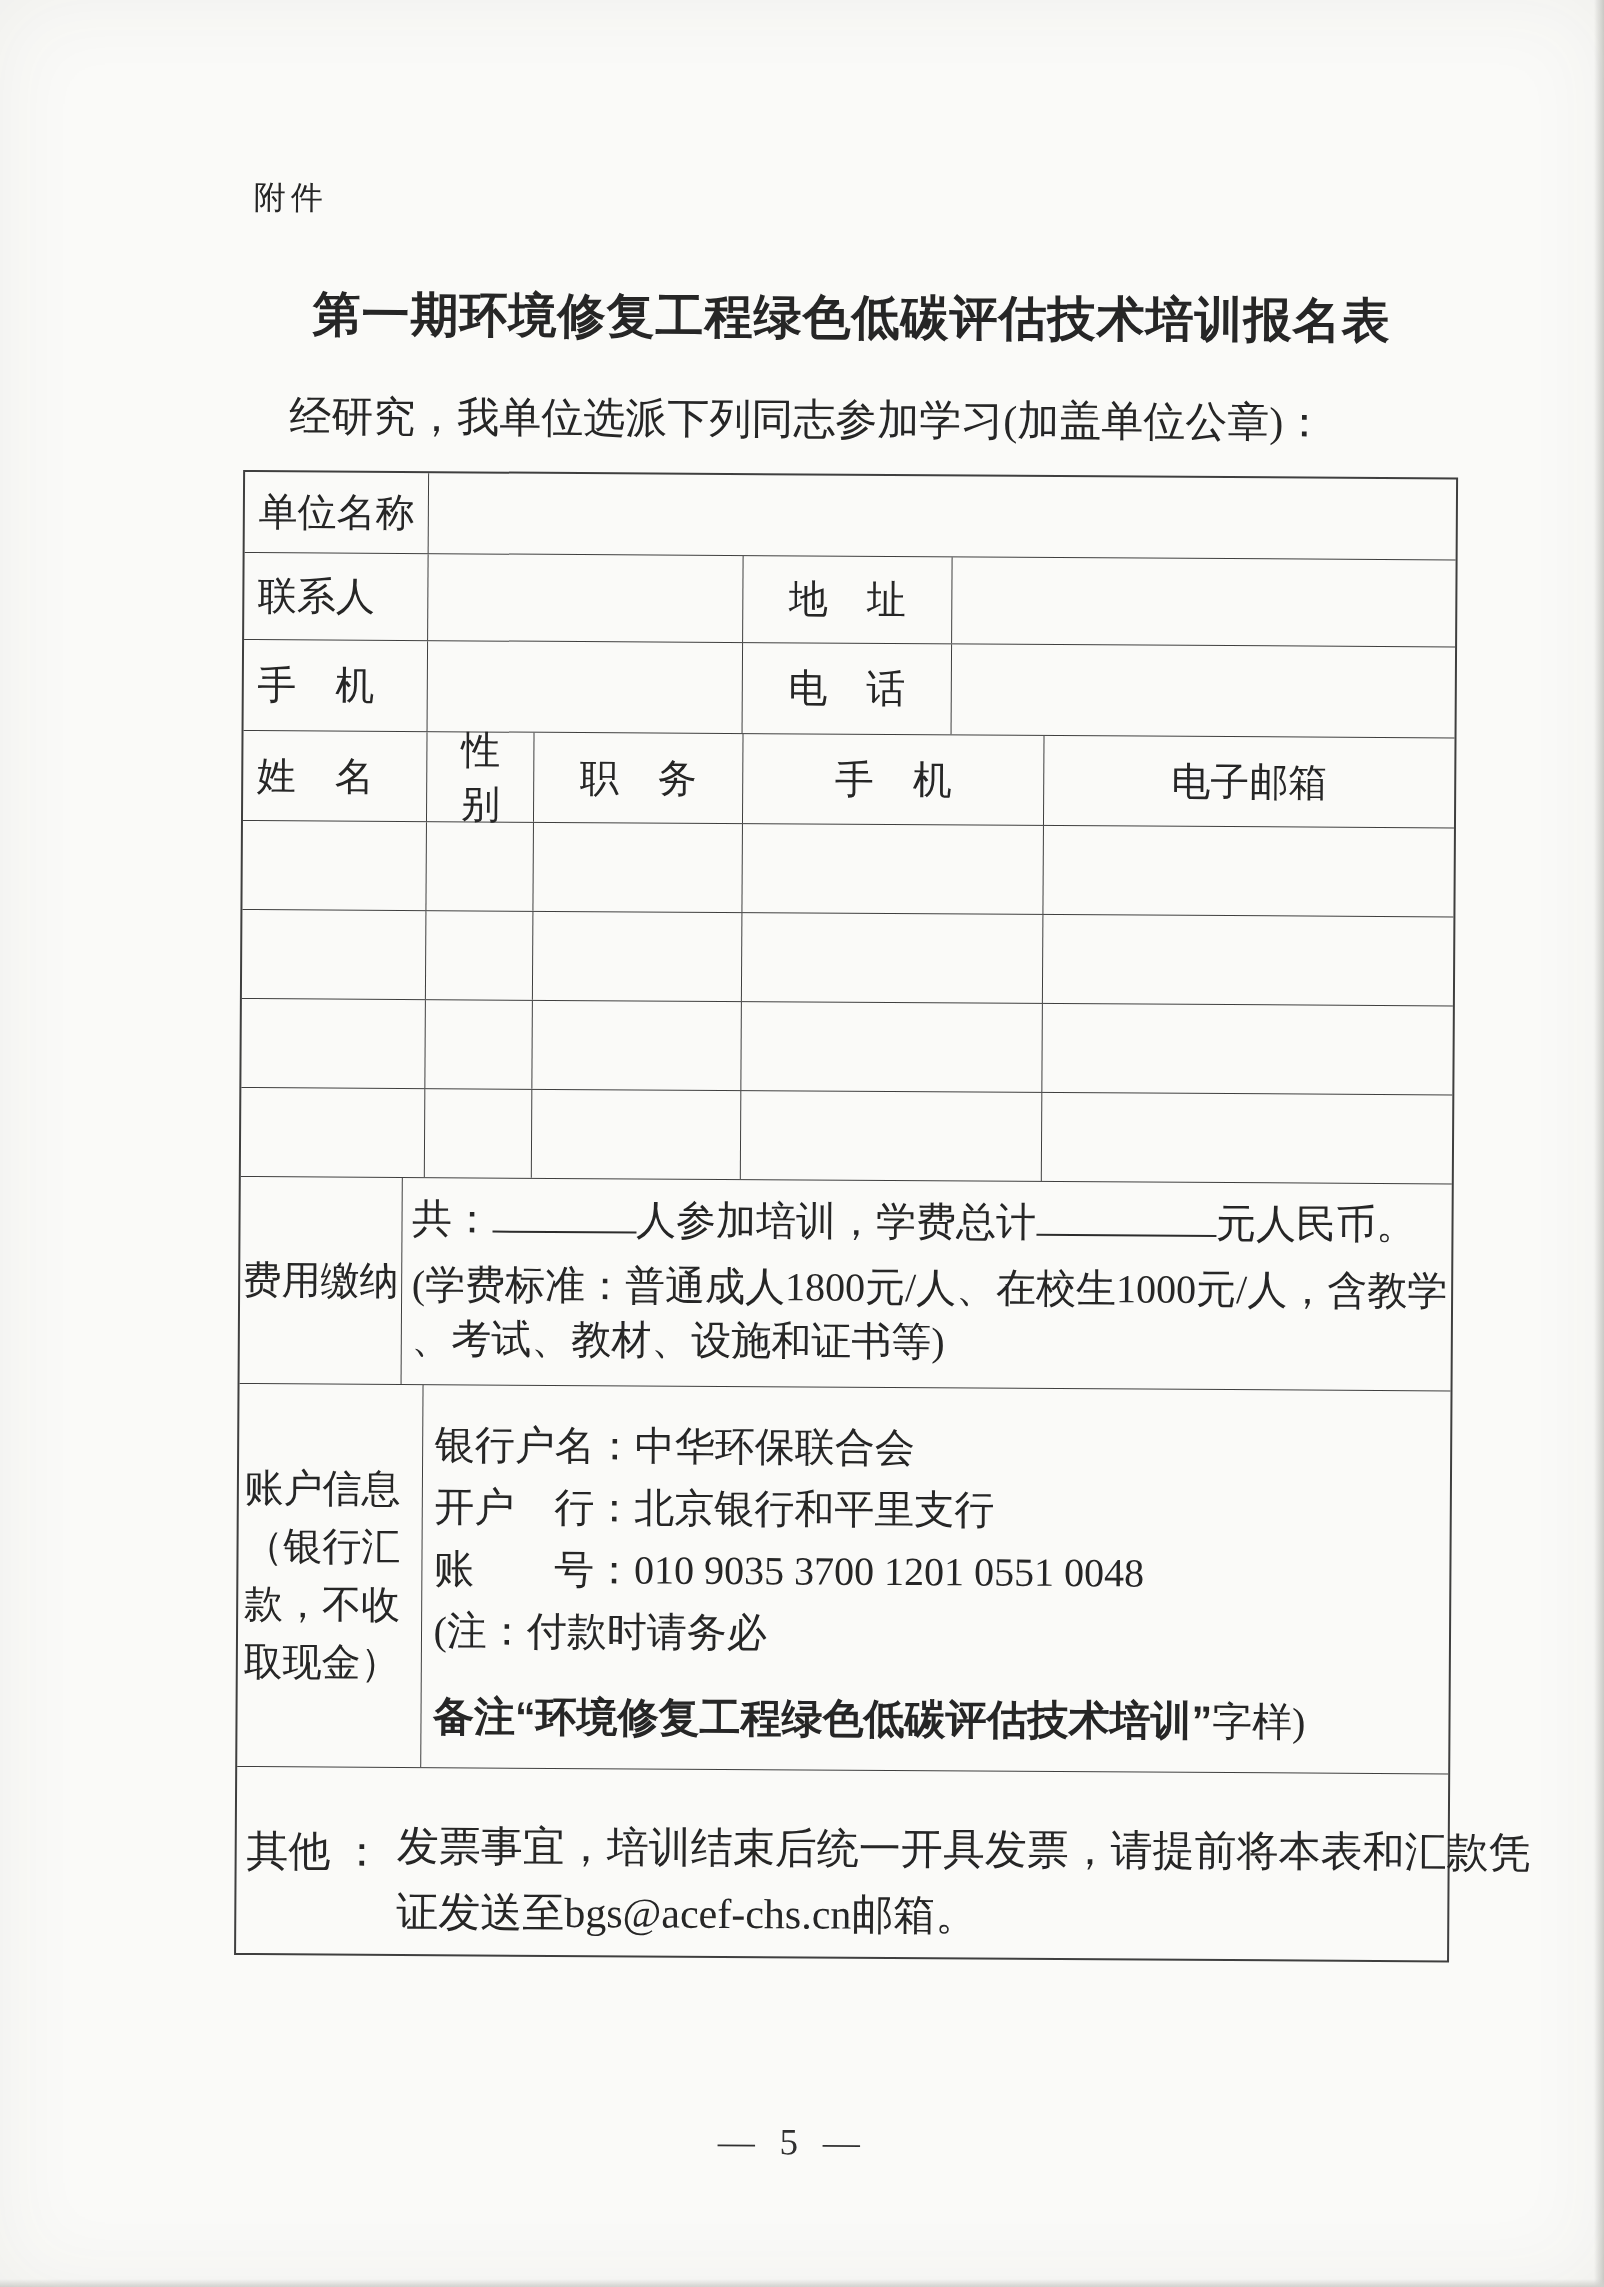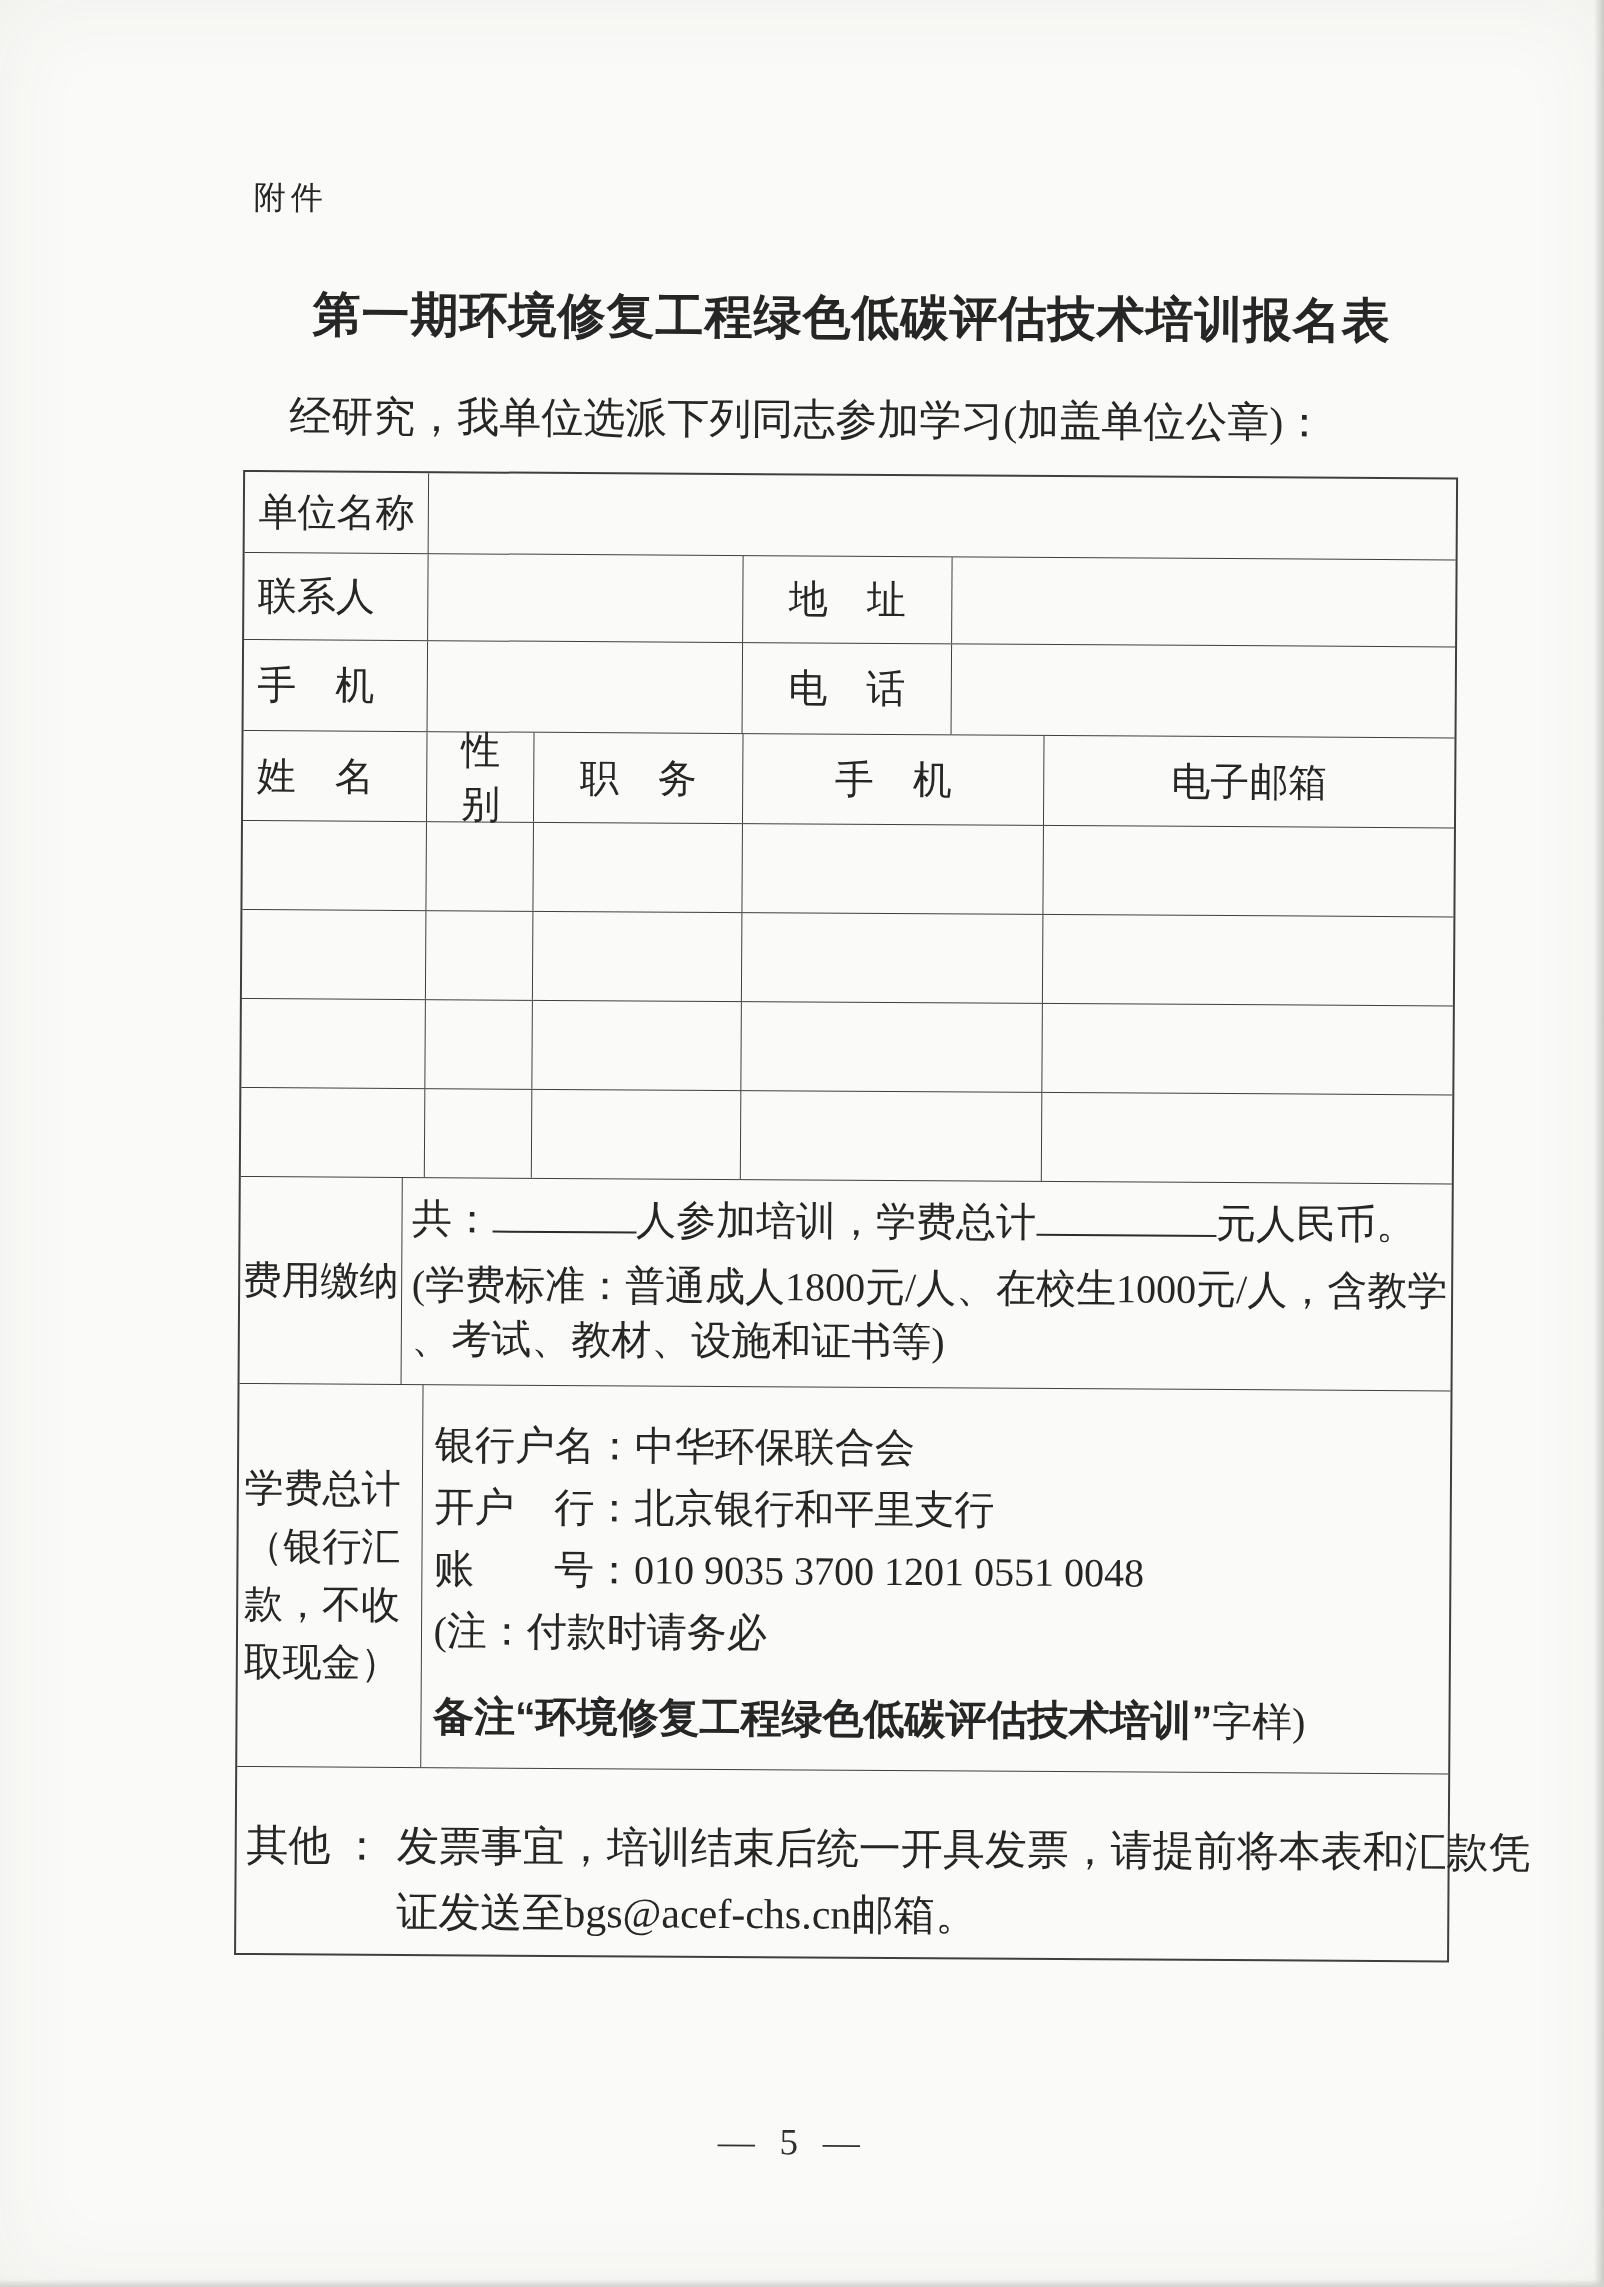--- a/index.html
+++ b/index.html
@@ -106,21 +106,21 @@
   .note-last{margin-top:23px;}
   .note-bold{
     font-family:"Liberation Sans","DejaVu Sans",sans-serif;
     font-weight:700;font-size:41px;
   }
   
   .other-cell{
     flex:1;position:relative;display:block;
     padding:50px 3.9px 0 160px;font-size:42px;line-height:56px;
   }
-  .other-label{position:absolute;left:9.7px;top:50px;white-space:nowrap;}
+  .other-label{position:absolute;left:9.7px;top:56px;white-space:nowrap;}
   .other-line{white-space:nowrap;}
   .other-line2{margin-top:9.7px;}
   .page-number{
     position:absolute;left:0;top:2118px;width:1604px;
     text-align:center;font-size:37px;word-spacing:15.5px;color:#303030;
   }
 </style>
 </head>
 <body>
 
@@ -197,21 +197,21 @@
           <div class="fee-line1">
             <span>共：</span><span class="blank blank-1"></span><span>人参加培训，学费总计</span><span class="blank blank-2"></span><span>元人民币。</span>
           </div>
           <div class="fee-line2">(学费标准：普通成人1800元/人、在校生1000元/人，含教学</div>
           <div class="fee-line3">、考试、教材、设施和证书等)</div>
         </div>
       </div>
 
       <div class="row r-account">
         <div class="cell account-label">
-          <span>学费总计</span>
+          <span>账户信息</span>
           <span>（银行汇</span>
           <span>款，不收</span>
           <span>取现金）</span>
         </div>
         <div class="cell account-content">
           <div>银行户名：中华环保联合会</div>
           <div>开户　行：北京银行和平里支行</div>
           <div>账　　号：010 9035 3700 1201 0551 0048</div>
           <div>(注：付款时请务必</div>
           <div class="note-last">

